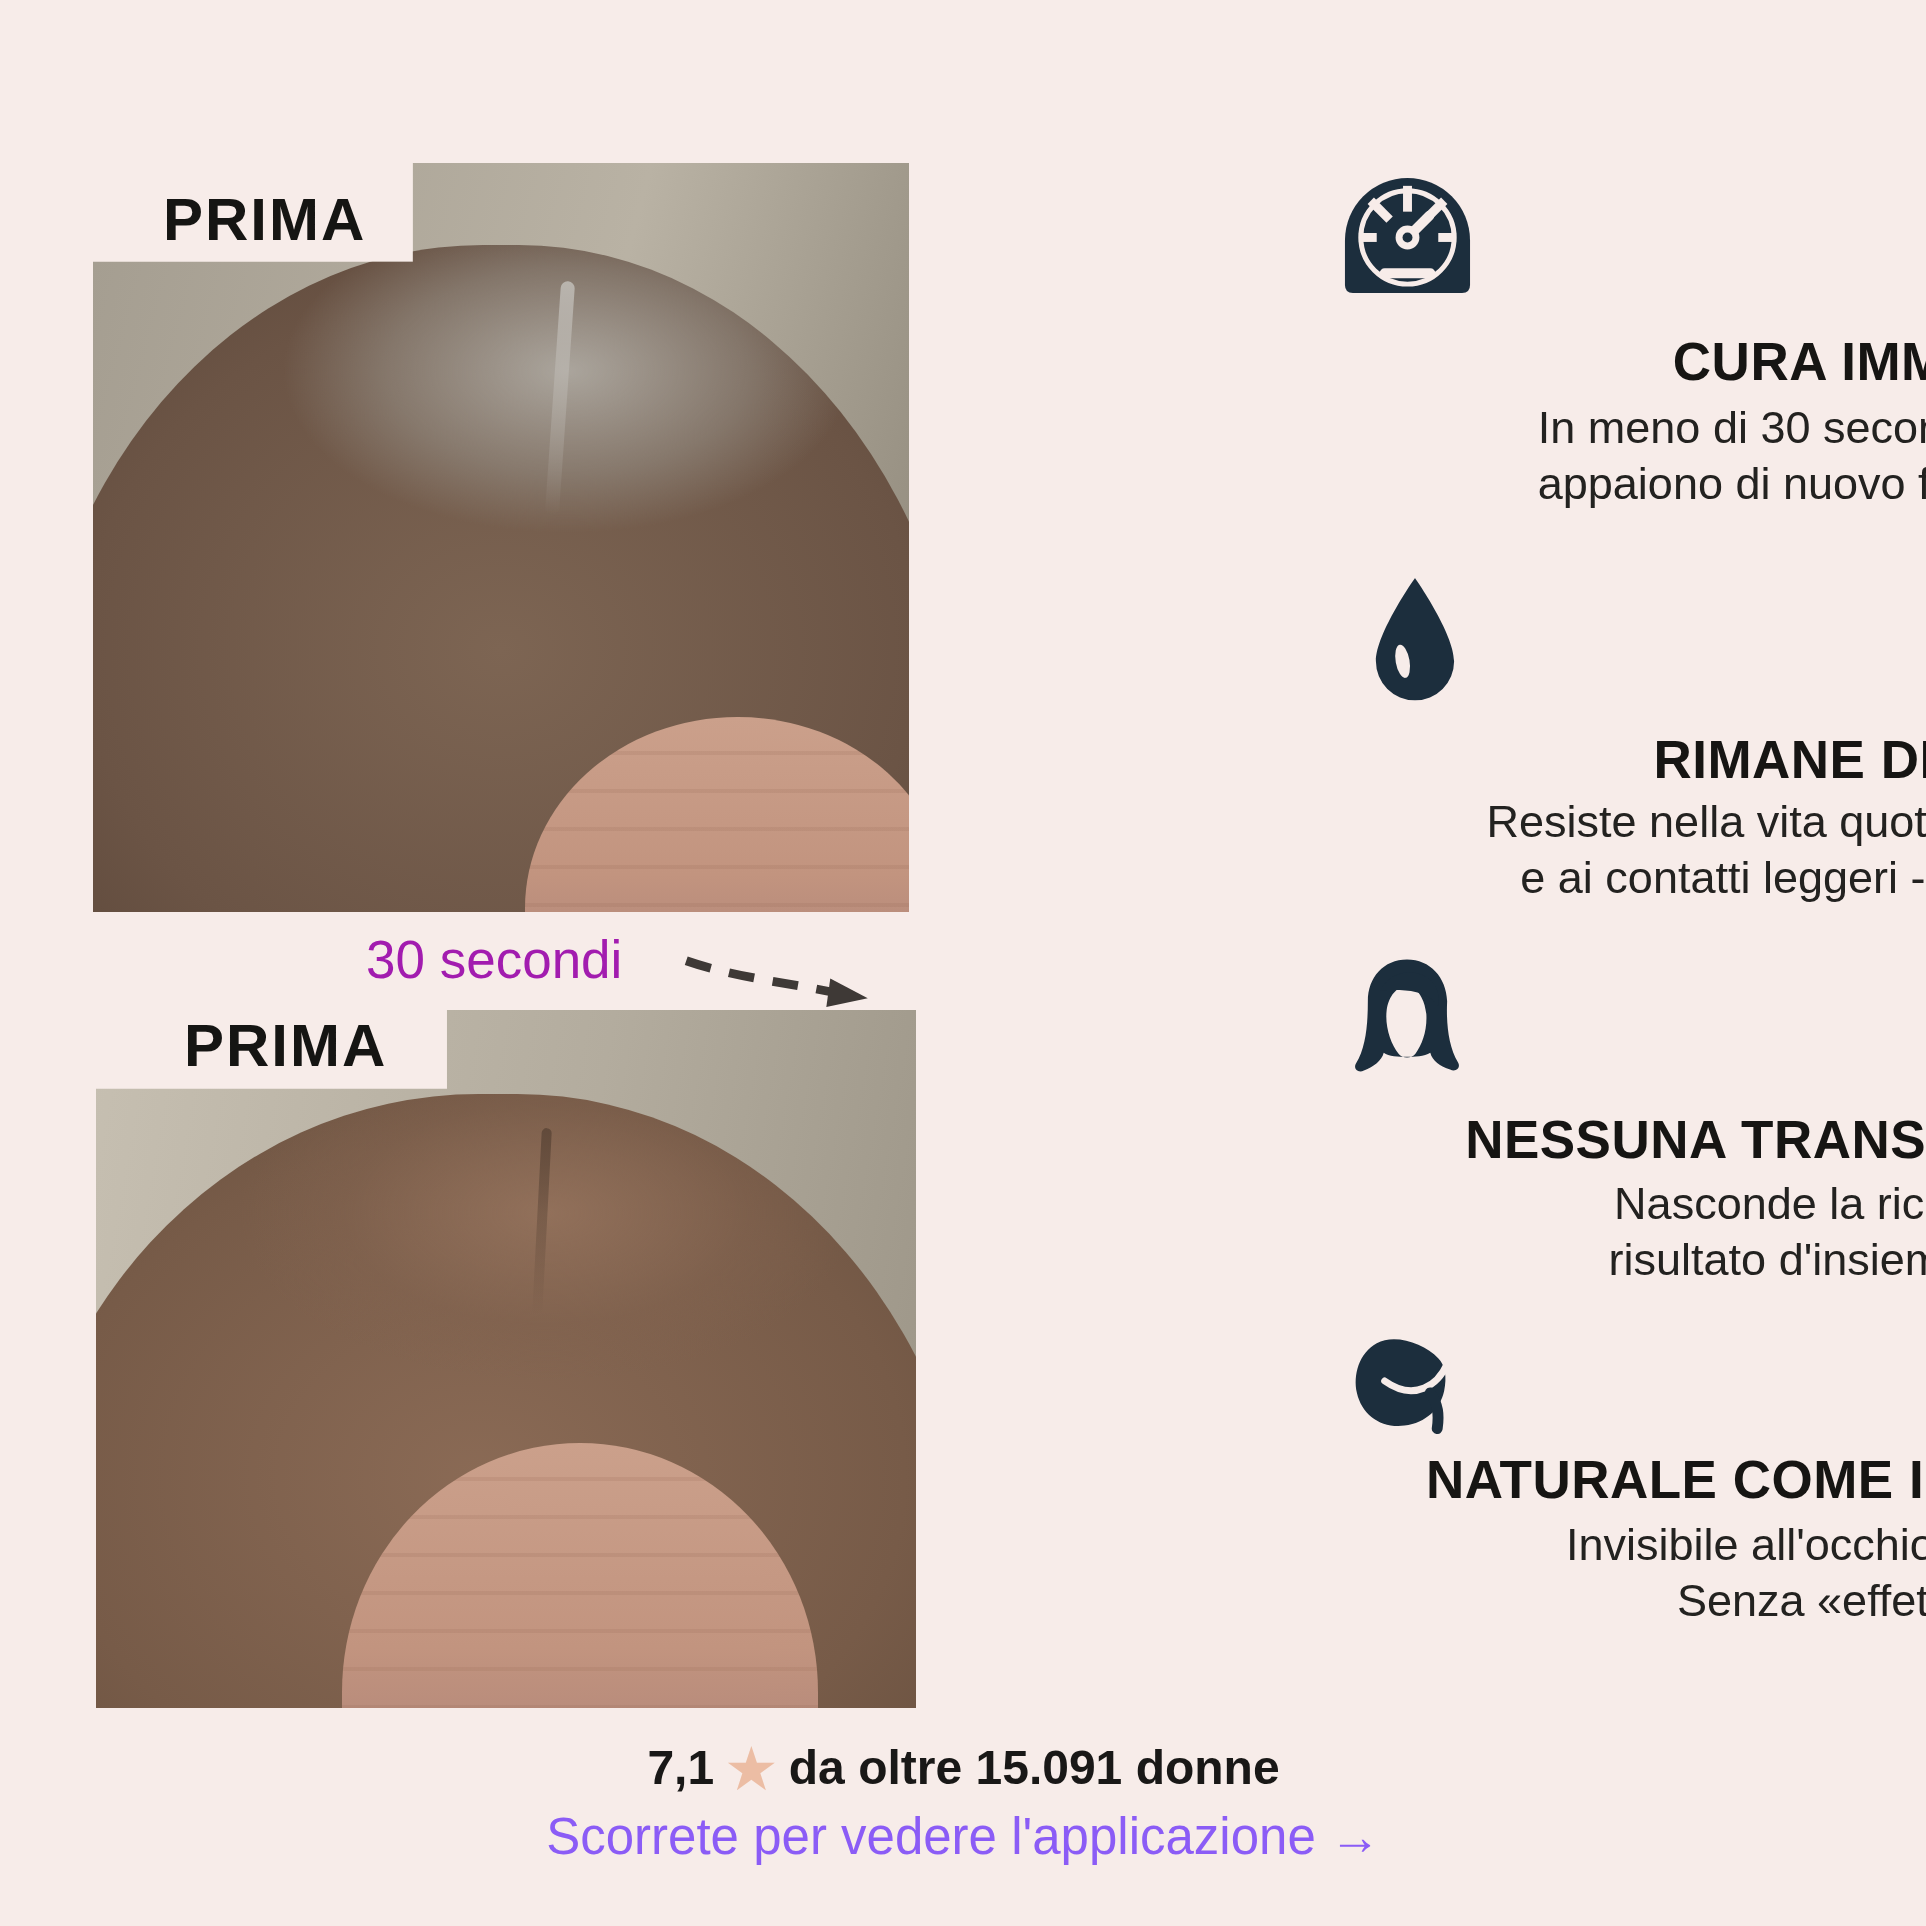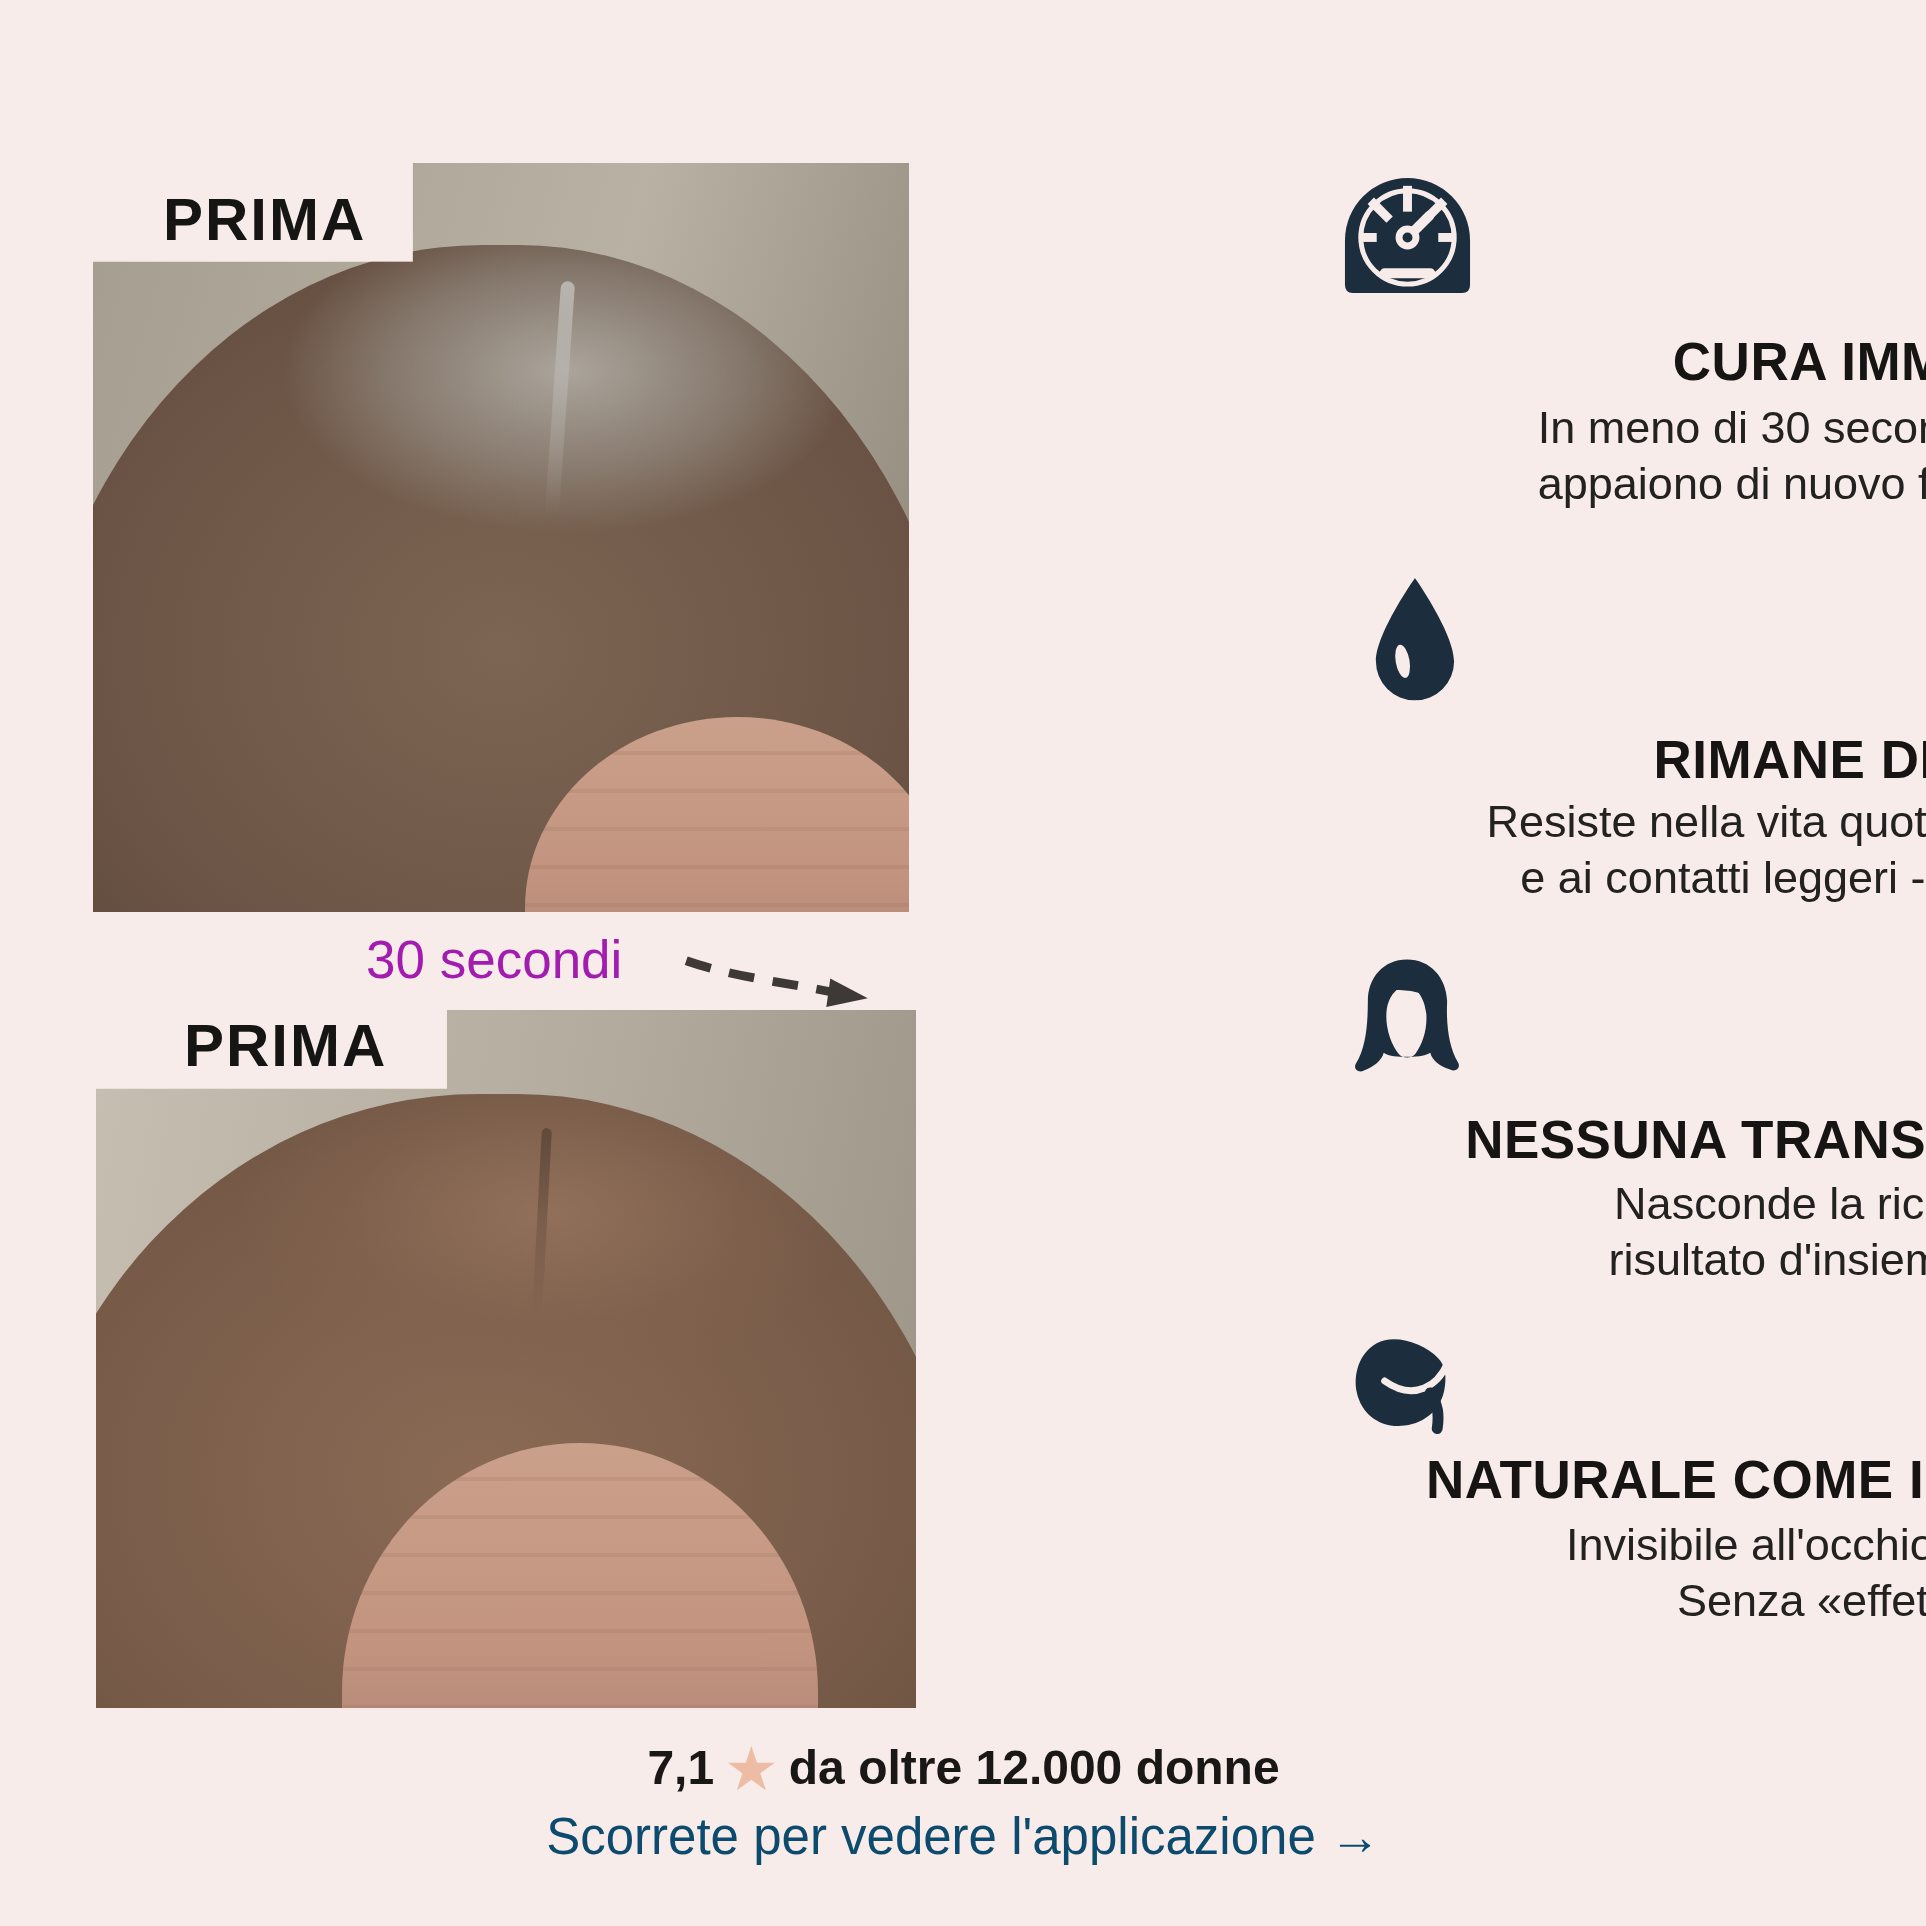--- a/index.html
+++ b/index.html
@@ -88,21 +88,21 @@
   #icon-leaf  {left:1349px;top:1331px;width:111px;height:103px;}
   #title-4{top:1453px;} #body-4{top:1517px;}
 
   
   .footer-line{position:absolute;left:0;width:100%;text-align:center;}
   #rating-line{top:1738px;font-size:48px;font-weight:700;color:#191817;line-height:59px;}
   #rating-line .star{
     color:var(--star,#ecbda4);font-size:61px;vertical-align:-6px;
     font-weight:400;margin:0 10px;
   }
-  #scroll-line{top:1806px;font-size:51px;color:#0c4a6e;line-height:61px;}
+  #scroll-line{top:1806px;font-size:51px;color:#8b5cf6;line-height:61px;}
   #scroll-line .r-arrow{margin-left:14px;}
 
   svg{display:block;width:100%;height:100%;}
 </style>
 </head>
 <body>
 
 <div class="photo photo-before">
   <div class="hair"></div>
   <div class="forehead">
@@ -184,18 +184,18 @@
              C99 46 97 34 90 27 C76 12 46 2 28 12 Z" fill="var(--navy)"></path>
     <path d="M36 50 C50 60 64 62 76 57 C86 53 94 44 99 33" fill="none" stroke="var(--bg)" stroke-width="7" stroke-linecap="round"></path>
     <path d="M82 62 C90 74 91 84 89 98" fill="none" stroke="var(--navy)" stroke-width="11" stroke-linecap="round"></path>
   </svg>
 </div>
 <div id="title-4" class="col feature-title">NATURALE COME I VOSTRI CAPELLI</div>
 <div id="body-4" class="col feature-body">Invisibile all'occhio. Senza residui.
 Senza «effetto casco».</div>
 
 <div id="rating-line" class="footer-line">
-  <span>7,1</span><span class="star">★</span><span>da oltre 12.000 donne</span>
+  <span>7,1</span><span class="star">★</span><span>da oltre 15.091 donne</span>
 </div>
 <div id="scroll-line" class="footer-line">
   <span>Scorrete per vedere l'applicazione</span><span class="r-arrow">→</span>
 </div>
 
 
 </body></html>

